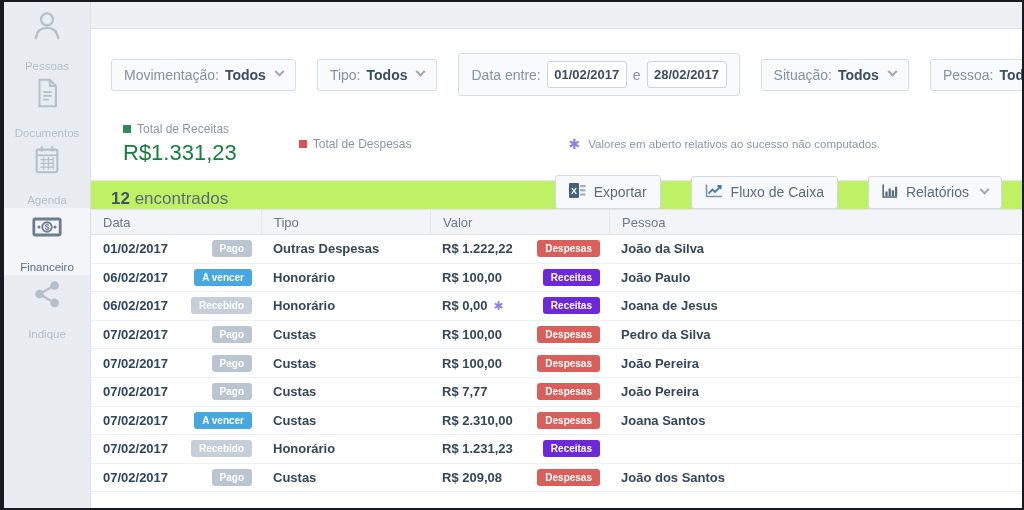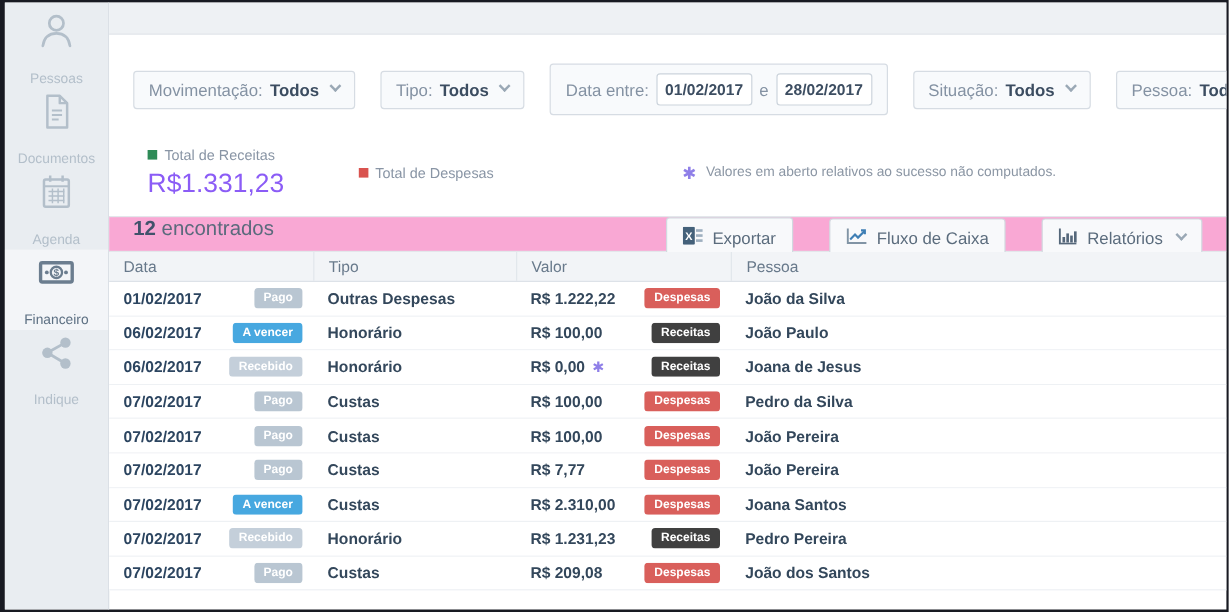--- a/index.html
+++ b/index.html
@@ -33,27 +33,27 @@
                background: #fff; text-align: center; }
   .dsep { color: #8492a3; }
 
   .totals { display: flex; align-items: center; margin: 26px 0 0 12px; }
   .tblock { margin-right: 62px; }
   .tlabel { font-size: 12px; color: #8995a5; display: flex; align-items: center; gap: 6px; }
   .sq { width: 8px; height: 8px; display: inline-block; }
   .sq.green { background: #2e8b57; }
   .sq.red { background: #d9534f; }
   .tvalue { font-size: 22px; margin-top: 4px; }
-  .tvalue.green { color: #8b5cf6; }
+  .tvalue.green { color: #15803d; }
   .tvalue.red { color: #e06a66; }
   .note { font-size: 11.5px; color: #8b96a4; margin-left: 95px; display: flex; align-items: center; gap: 8px; }
   .star { color: #8f7fe8; font-size: 14px; }
 
-  .results-bar { height: 30px; background: #f9a8d4; border-top: 1px solid #e3e7eb; border-bottom: 1px solid #e3e7eb;
-                 display: flex; align-items: flex-start; padding: 0 20px; flex-shrink: 0; }
+  .results-bar { height: 30px; background: #bef264; border-top: 1px solid #e3e7eb; border-bottom: 1px solid #e3e7eb;
+                 display: flex; align-items: flex-end; padding: 0 20px; flex-shrink: 0; }
   .count { font-size: 17px; color: #5a6a7c; }
   .count b { color: #41526b; font-weight: 700; }
   .actions { margin-left: auto; display: flex; align-items: center; gap: 30px; }
   .btn { display: flex; align-items: center; gap: 8px; background: #f8f9fb; border: 1px solid #d2d9e0;
          border-radius: 3px; padding: 7px 13px; font-size: 14px; color: #5b6c7d; cursor: pointer;
          font-family: "Liberation Sans", sans-serif; white-space: nowrap; }
 
   
   .thead { display: grid; grid-template-columns: 170px 169px 179px 1fr; height: 25px; background: #f2f4f7;
            border-bottom: 1px solid #dde2e8; font-size: 13px; color: #68798b; flex-shrink: 0; text-align: right; }
@@ -64,21 +64,21 @@
          border-bottom: 1px solid #eef1f4; align-items: center; font-size: 13px; font-weight: 700;
          color: #33475b; background: #fff; cursor: pointer; }
   .cell { padding-left: 12px; overflow: hidden; white-space: nowrap; }
   .cell-data { display: flex; justify-content: space-between; align-items: center; padding-right: 9px; color: #2c4560; }
   .cell-valor { display: flex; align-items: center; padding-right: 9px; }
   .badge { font-size: 10px; font-weight: 700; color: #fff; padding: 3px 8px; border-radius: 3px; line-height: 1.1; }
   .badge[data-status="pago"] { background: #b9c6d2; }
   .badge[data-status="avencer"] { background: #47a8e0; }
   .badge[data-status="recebido"] { background: #c4cfda; }
   .badge[data-cat="despesas"] { background: #d95f5b; }
-  .badge[data-cat="receitas"] { background: #404040; text-align: center; }
+  .badge[data-cat="receitas"] { background: #6d28d9; text-align: center; }
   .cell-valor .badge { margin-left: auto; }
   .star-s { color: #8f7fe8; font-size: 12px; margin-left: 6px; }
 </style>
 </head>
 <body>
 
 <div class="frame">
 
   <div class="sidebar">
     <div class="side-item">
@@ -345,21 +345,20 @@
     <div class="cell cell-data">
       <span>07/02/2017</span>
       <span class="badge" data-status="recebido">Recebido</span>
     </div>
     <div class="cell">Honorário</div>
     <div class="cell cell-valor">
       <span>R$ 1.231,23</span>
       <span class="star-s"></span>
       <span class="badge" data-cat="receitas">Receitas</span>
     </div>
-    <div class="cell">Pedro Pereira</div>
   </div>
 
   <div class="row">
     <div class="cell cell-data">
       <span>07/02/2017</span>
       <span class="badge" data-status="pago">Pago</span>
     </div>
     <div class="cell">Custas</div>
     <div class="cell cell-valor">
       <span>R$ 209,08</span>

